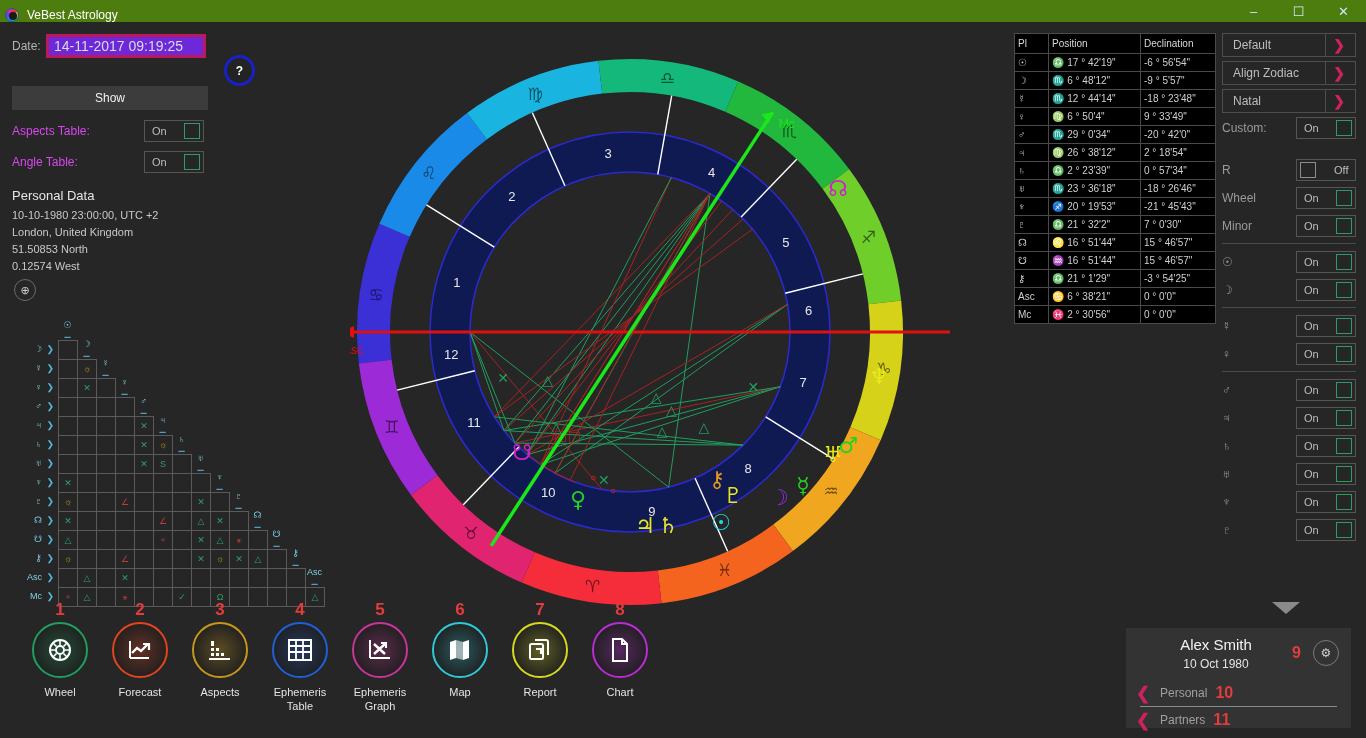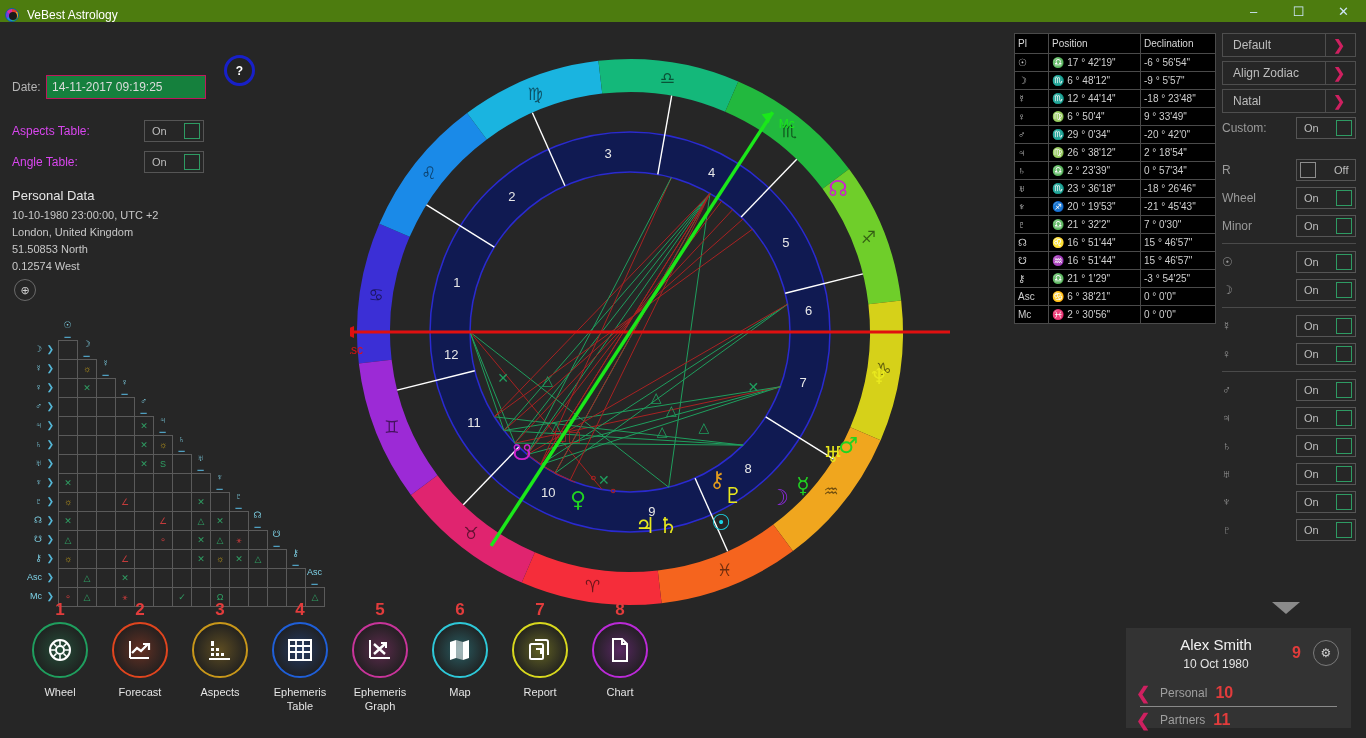--- a/index.html
+++ b/index.html
@@ -28,26 +28,26 @@
     background:#1a1a1a;
   }
   #app-title{ margin-left:8px; font-size:12px; color:#ffffff; }
   .wbtn{ width:45px;height:22px;display:flex;align-items:center;justify-content:center;
          color:#cfe7fb;font-size:13px;}
   #win-ctrls{ position:absolute; right:0; top:0; display:flex; }
 
   
   #left-panel{ position:absolute; left:0; top:22px; width:340px; height:716px; }
 
-  .row{ display:flex; align-items:center;margin-top:41px; }
+  .row{ display:flex; align-items:center; }
   #date-row{ position:absolute; left:12px; top:12px; }
   #date-label{ font-size:12px; color:#b4b4b4; width:34px; }
   #date-input{
-    width:160px;height:24px;background:#15803d;border:1px solid #be185d;
-    color:#dcdcdc;font-size:12px;padding:0 5px;font-family:"Liberation Sans",sans-serif;
+    width:160px;height:24px;background:#6d28d9;border:3px solid #be185d;
+    color:#dcdcdc;font-size:14px;padding:0 5px;font-family:"Liberation Sans",sans-serif;
   }
   #help-btn{
     position:absolute; left:224px; top:33px; width:31px;height:31px;border-radius:50%;
     border:3px solid #1820c8; background:#232323; color:#ffffff;
     font-size:12px; font-weight:bold; display:flex;align-items:center;justify-content:center;
   }
   #show-btn{
     position:absolute;left:12px;top:64px;width:196px;height:24px;background:#3c3c3c;
     border:none;color:#f0f0f0;font-size:12px;display:flex;align-items:center;justify-content:center;
   }
@@ -171,20 +171,21 @@
 
 <div id="left-panel">
 
   <div id="date-row" class="row">
     <div id="date-label">Date:</div>
     <input id="date-input" value="14-11-2017 09:19:25" style="">
   </div>
 
   <div id="help-btn">?</div>
 
+  <div id="show-btn">Show</div>
 
   <div class="toggle-row" style="top:98px">
     <div class="toggle-label">Aspects Table:</div>
     <div class="toggle">
       <span>On</span>
       <i></i>
     </div>
   </div>
 
   <div class="toggle-row" style="top:129px">

